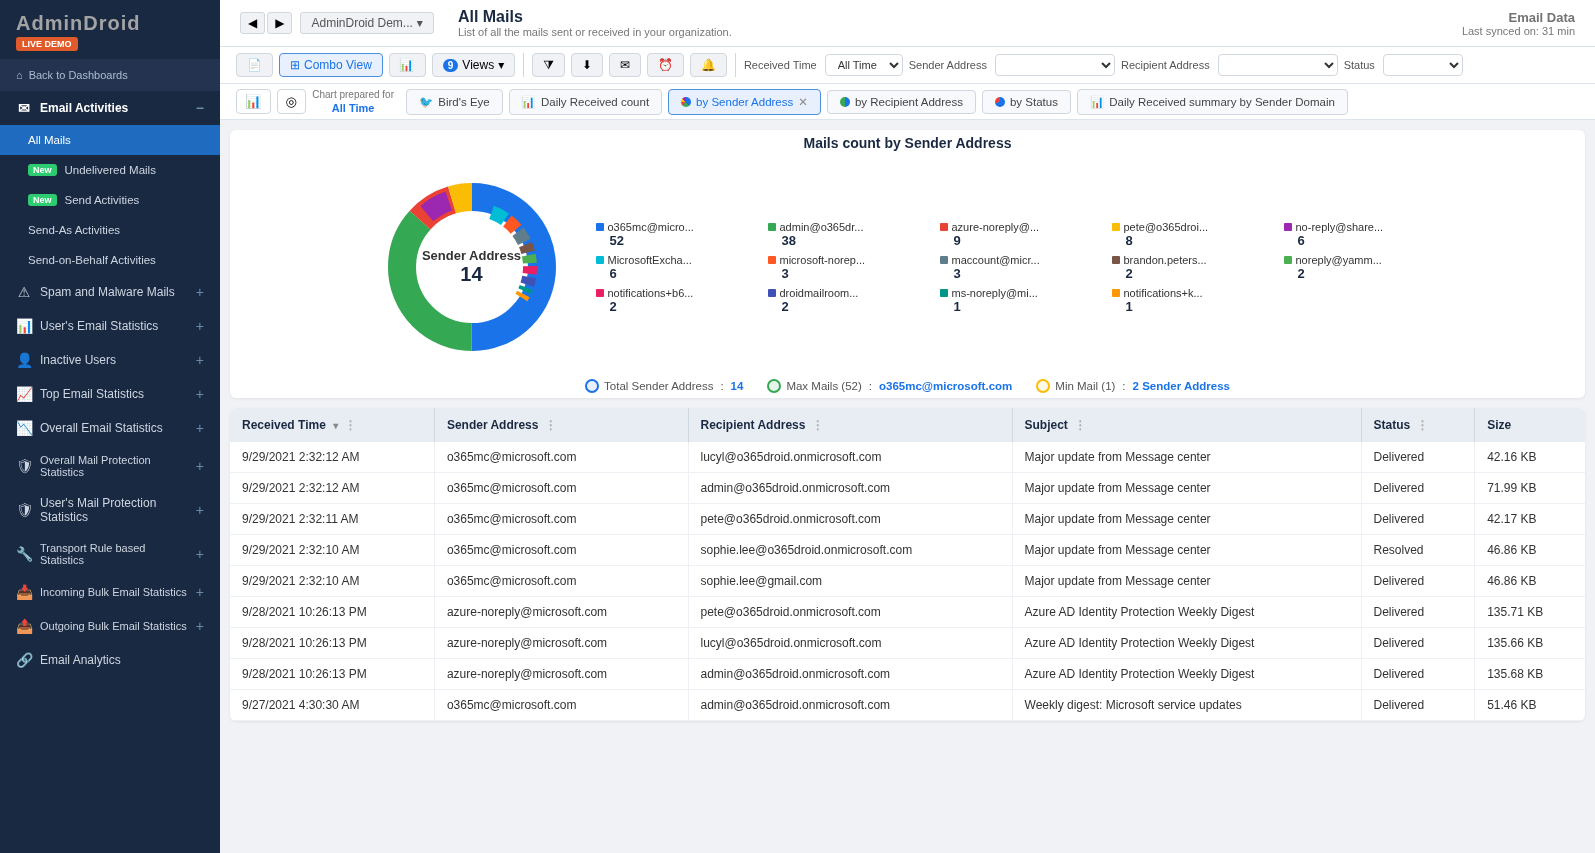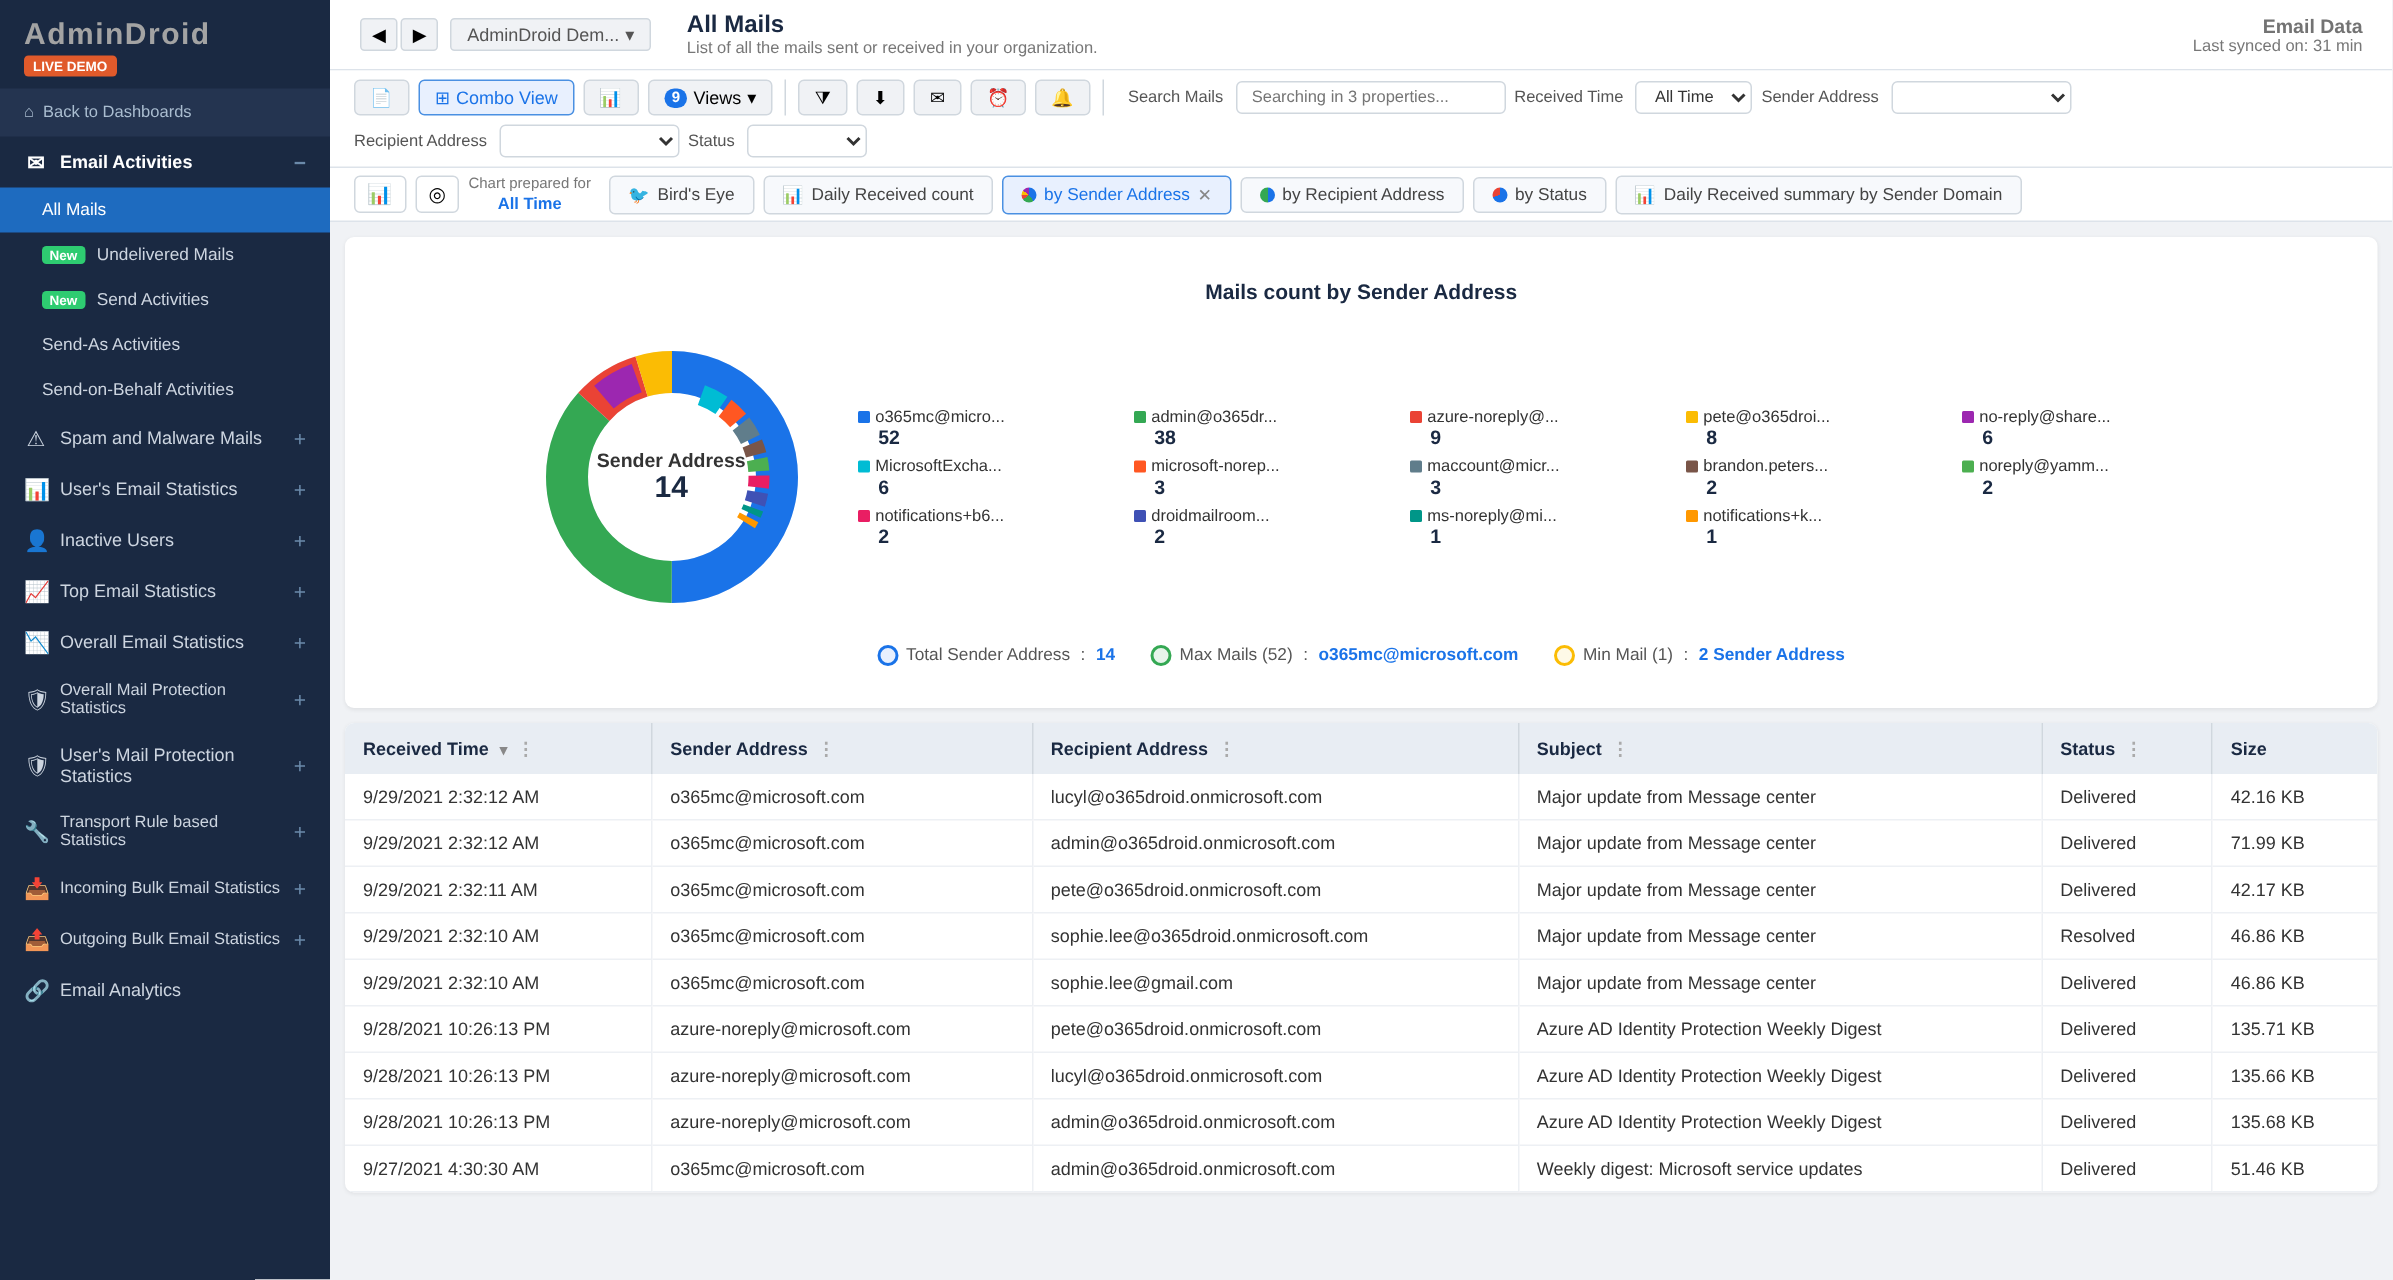--- a/index.html
+++ b/index.html
@@ -50,32 +50,32 @@
     .chart-icon-btn { background: none; border: 1px solid #d0d7de; padding: 4px 8px; cursor: pointer; border-radius: 4px; }
     .chart-prep { font-size: 11px; color: #555; display: flex; flex-direction: column; align-items: center; line-height: 1.3; margin-right: 6px; }
     .chart-prep span { font-size: 10px; color: #777; }
     .chart-prep strong { font-size: 11px; color: #1a73e8; }
     .chart-tab { border: 1px solid #d0d7de; background: #f7f9fc; padding: 5px 12px; cursor: pointer; border-radius: 4px; font-size: 11.5px; display: flex; align-items: center; gap: 5px; color: #444; }
     .chart-tab.active { background: #e8f0fe; border-color: #4a90e2; color: #1a73e8; }
     .tab-dot { width: 10px; height: 10px; border-radius: 50%; display: inline-block; }
 
     
     .content { flex: 1; overflow-y: auto; background: #f0f2f5; }
-    .chart-section { background: #fff; margin: 10px; border-radius: 6px; padding: 28px; box-shadow: 0 1px 3px rgba(0,0,0,0.07); }
+    .chart-section { background: #fff; margin: 10px; border-radius: 6px; padding: 5px; box-shadow: 0 1px 3px rgba(0,0,0,0.07); }
     .chart-title { font-size: 14px; font-weight: 600; color: #1a2942; text-align: center; margin-bottom: 16px; }
 
     
     .chart-area { display: flex; align-items: center; gap: 24px; justify-content: center; }
     .donut-container { position: relative; width: 200px; height: 200px; flex-shrink: 0; }
     .donut-center { position: absolute; top: 50%; left: 50%; transform: translate(-50%, -50%); text-align: center; }
     .donut-center-label { font-size: 13px; font-weight: 600; color: #333; }
     .donut-center-num { font-size: 20px; font-weight: 700; color: #1a2942; }
 
     
-    .legend-grid { display: grid; grid-template-columns: repeat(5, 160px); gap: 6px 24px; }
+    .legend-grid { display: grid; grid-template-columns: repeat(5, 160px); gap: 6px 12px; }
     .legend-item { display: flex; flex-direction: column; }
     .legend-label { font-size: 11px; color: #333; display: flex; align-items: center; gap: 4px; }
     .legend-count { font-size: 13px; font-weight: 600; color: #1a2942; padding-left: 14px; }
     .legend-dot { width: 8px; height: 8px; border-radius: 1px; flex-shrink: 0; }
 
     
     .stats-row { display: flex; align-items: center; gap: 24px; justify-content: center; margin-top: 12px; font-size: 11.5px; color: #555; }
     .stats-item { display: flex; align-items: center; gap: 5px; }
     .stats-item .highlight { color: #1a73e8; font-weight: 600; }
     .stats-circle { width: 14px; height: 14px; border-radius: 50%; border: 2px solid; display: inline-block; }
@@ -223,24 +223,20 @@
       <span>▾</span>
     </button>
     <div class="toolbar-divider"></div>
     <button class="toolbar-btn">⧩</button>
     <button class="toolbar-btn">⬇</button>
     <button class="toolbar-btn">✉</button>
     <button class="toolbar-btn">⏰</button>
     <button class="toolbar-btn">🔔</button>
     <div class="toolbar-divider"></div>
 
-    <div class="filter-group" style="margin-left:8px;">
-      <span class="filter-label">Search Mails</span>
-      <input class="search-input" type="text" placeholder="Searching in 3 properties..." style="">
-    </div>
     <div class="filter-group">
       <span class="filter-label">Received Time</span>
       <select class="filter-select">
         <option>All Time</option>
       </select>
     </div>
     <div class="filter-group">
       <span class="filter-label">Sender Address</span>
       <select class="filter-select" style="width:120px;">
         <option></option>

